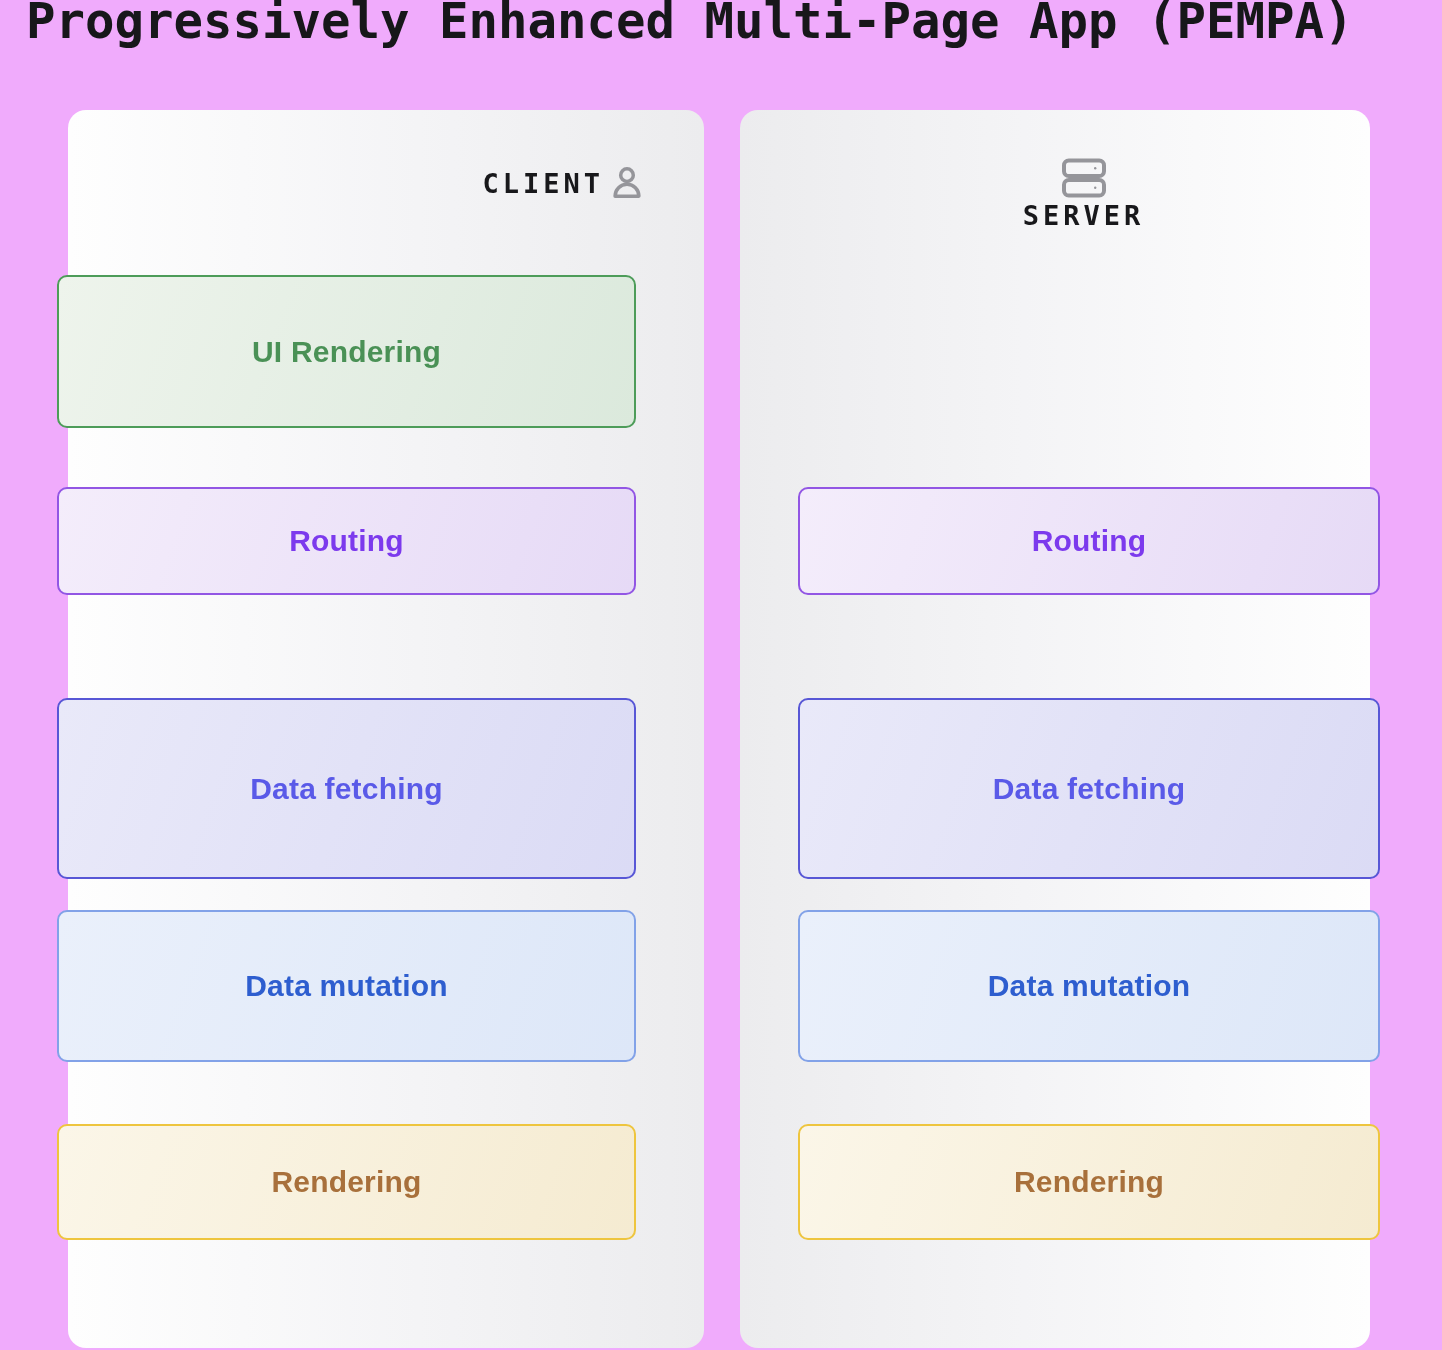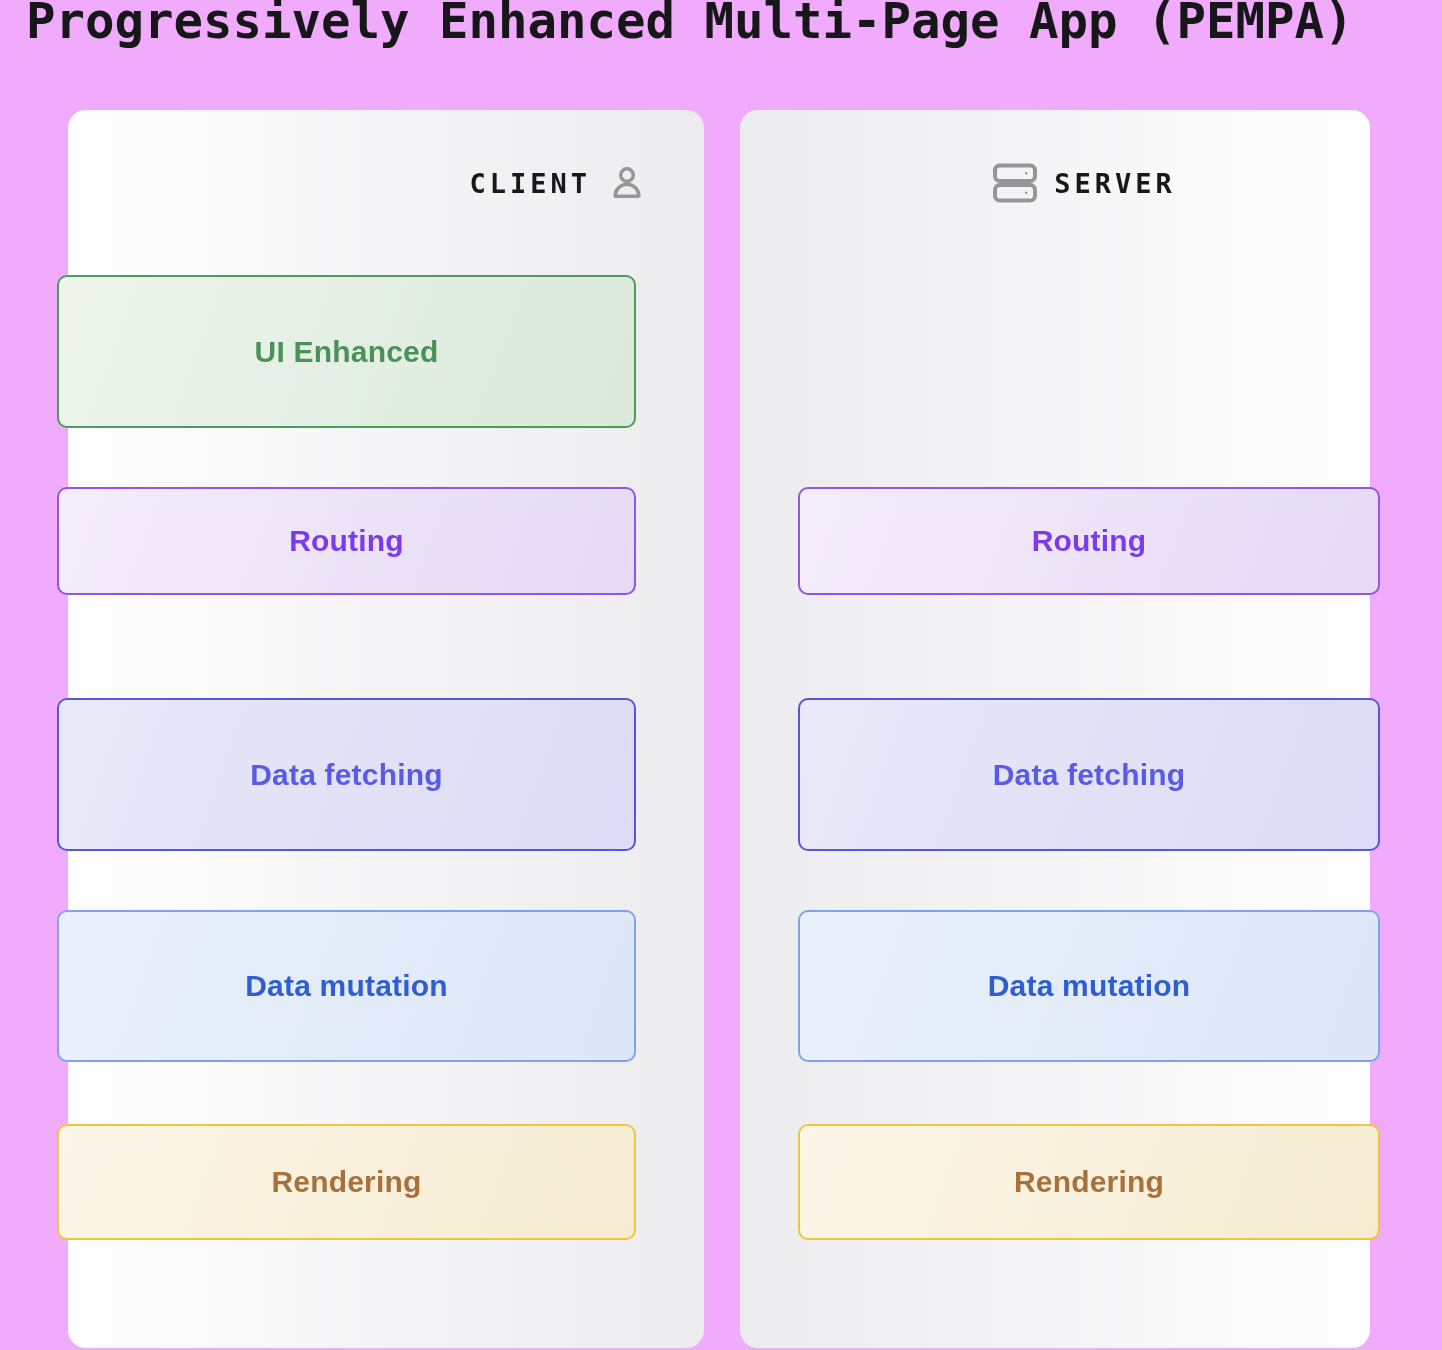--- a/index.html
+++ b/index.html
@@ -38,35 +38,36 @@
     left:740px;
     width:630px;
     background:linear-gradient(to right,#ececee 0%,#f4f4f6 45%,#fefefe 100%);
   }
   .panel-header{
     position:absolute;
     top:158px;
     height:50px;
     display:flex;
     align-items:center;
-    gap:15px;
+    gap:2px;
   }
   .panel-header.client{
     left:68px;
     width:636px;
     justify-content:flex-end;
     padding-right:56px;
     box-sizing:border-box;
   }
   .panel-header.server{
     left:740px;
     width:630px;
-    justify-content:center;
+    justify-content:flex-start;
     padding-left:57px;
     box-sizing:border-box;
+    flex-direction:column;
   }
   .panel-label{
     font-family:"DejaVu Sans Mono", monospace;
     font-weight:bold;
     font-size:27px;
     letter-spacing:4px;
     color:#18181b;
   }
   .hdr-icon{display:block;}
   .box{
@@ -78,21 +79,21 @@
     align-items:center;
     justify-content:center;
     font-weight:bold;
     font-size:30px;
     letter-spacing:0.2px;
   }
   .c-client{left:57px;width:579px;}
   .c-server{left:798px;width:582px;}
   .r1{top:275px;height:153px;}
   .r2{top:487px;height:108px;}
-  .r3{top:698px;height:153px;}
+  .r3{top:698px;height:181px;}
   .r4{top:910px;height:152px;text-align:right;}
   .r5{top:1124px;height:116px;}
 </style>
 </head>
 <body>
 
 <div class="stage">
 
   <div class="title">Progressively Enhanced Multi-Page App (PEMPA)</div>
 
@@ -115,21 +116,21 @@
         <rect x="2" y="1.2" width="20" height="7.8" rx="2.4"></rect>
         <rect x="2" y="11" width="20" height="7.8" rx="2.4"></rect>
         <circle cx="17.6" cy="5.1" r="0.6" fill="#95959a" stroke="none"></circle>
         <circle cx="17.6" cy="14.9" r="0.6" fill="#95959a" stroke="none"></circle>
       </svg>
     </span>
     <span class="panel-label">SERVER</span>
   </div>
 
   <div class="box c-client r1" style="background: linear-gradient(110deg, rgb(238, 244, 236), rgb(219, 233, 220)); border-color: rgb(77, 156, 89); color: rgb(74, 145, 86);">
-    <span>UI Enhanced</span>
+    <span>UI Rendering</span>
   </div>
   <div class="box c-client r2" style="background: linear-gradient(110deg, rgb(244, 237, 251), rgb(230, 218, 246)); border-color: rgb(146, 86, 228); color: rgb(124, 58, 237);">
     <span>Routing</span>
   </div>
   <div class="box c-client r3" style="background: linear-gradient(110deg, rgb(233, 233, 249), rgb(219, 219, 245)); border-color: rgb(88, 87, 214); color: rgb(90, 90, 232);">
     <span>Data fetching</span>
   </div>
   <div class="box c-client r4" style="background: linear-gradient(110deg, rgb(234, 240, 251), rgb(221, 231, 248)); border-color: rgb(130, 162, 232); color: rgb(46, 94, 207);">
     <span>Data mutation</span>
   </div>

